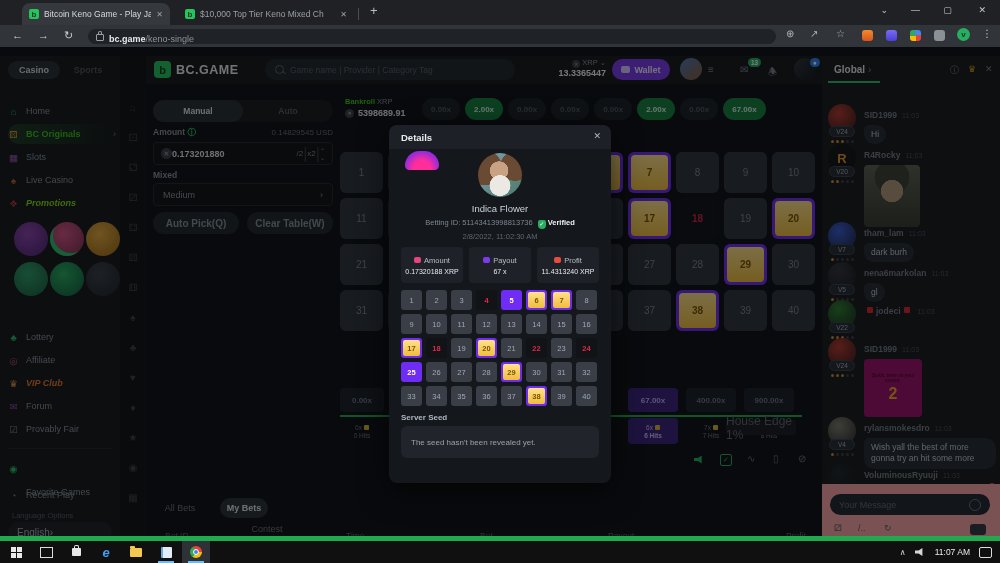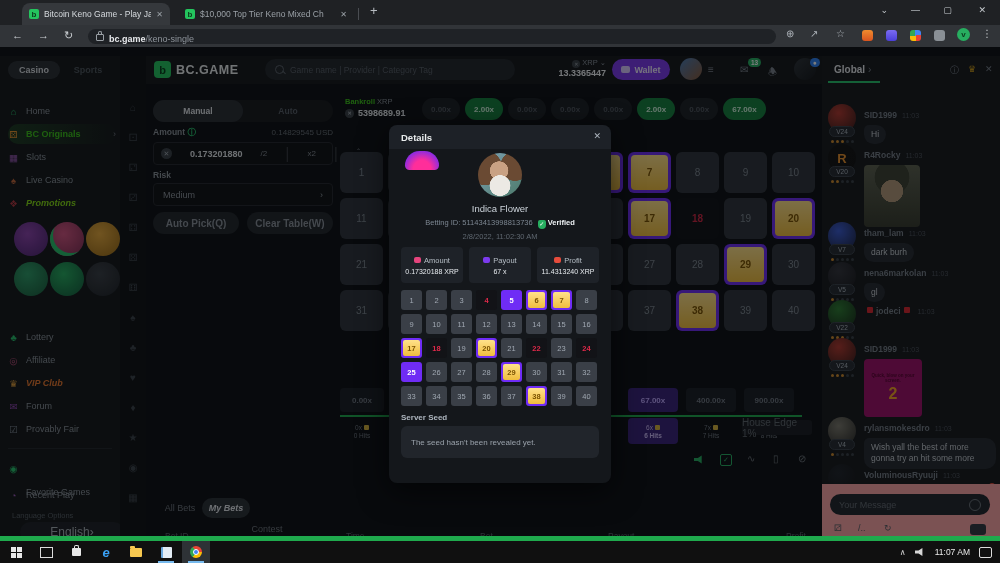--- a/index.html
+++ b/index.html
@@ -53,32 +53,32 @@
   .hico{position:absolute;top:8px;font-size:10px;color:#79818a}
   .badge{position:absolute;border-radius:6px;color:#fff;font-size:6.5px;font-weight:bold;padding:1px 3px}
   
   .sb{position:absolute;left:0;top:9px;width:120px;height:485px;background:#15181a}
   .sbtab{position:absolute;top:5px;height:18px;border-radius:9px;font-size:9px;font-weight:bold;display:flex;align-items:center;justify-content:center}
   .sb-item{position:absolute;left:8px;width:108px;height:20px;display:flex;align-items:center;gap:7px;font-size:9px;color:#8b929a}
   .sb-glyph{width:11px;text-align:center;font-size:9.5px;flex:none}
   .sb-active{background:linear-gradient(90deg,#1d3a22,#15181a);border-radius:10px}
   .promo{position:absolute;width:34px;height:34px;border-radius:50%}
   .caption{position:absolute;font-size:7.5px;color:#565d64}
-  .langpill{position:absolute;left:20px;width:104px;height:20px;background:#1e2126;border-radius:10px;display:flex;align-items:center;
-    justify-content:center;padding:0 9px;box-sizing:border-box;font-size:12px;color:#aab1b8}
+  .langpill{position:absolute;left:8px;width:104px;height:20px;background:#1e2126;border-radius:10px;display:flex;align-items:center;
+    justify-content:flex-start;padding:0 9px;box-sizing:border-box;font-size:10px;color:#aab1b8}
   
   .strip{position:absolute;left:120px;top:9px;width:26px;height:485px;background:#101214}
   .strip-ico{position:absolute;left:0;width:26px;text-align:center;font-size:10px;color:#3c434a}
   
   .gp-tabs{position:absolute;left:153px;top:53px;width:180px;height:22px;background:#17191d;border-radius:11px}
   .gp-tab{position:absolute;top:0;height:22px;display:flex;align-items:center;justify-content:center;font-size:8.5px;font-weight:bold}
   .gp-lbl{position:absolute;font-size:8.5px;color:#8b929a;font-weight:bold}
   .gp-sub{position:absolute;font-size:8px;color:#666d75}
   .gp-input{position:absolute;left:153px;top:95px;width:180px;height:23px;background:#0f1113;border:1px solid #24272c;border-radius:4px;
-    display:flex;align-items:center;padding:0 7px;box-sizing:border-box;gap:18px}
+    display:flex;align-items:center;padding:0 7px;box-sizing:border-box;gap:0}
   .coin{width:11px;height:11px;border-radius:50%;background:#3a4046;color:#9aa2aa;font-size:7px;display:flex;align-items:center;justify-content:center;flex:none}
   .gp-select{position:absolute;left:153px;top:136px;width:180px;height:23px;background:#0f1113;border:1px solid #24272c;border-radius:4px;
     display:flex;align-items:center;justify-content:space-between;padding:0 9px;box-sizing:border-box;font-size:9px;color:#8e959d}
   .gp-btn{position:absolute;top:165px;height:22px;border-radius:11px;background:#22262b;color:#8a9199;font-size:10px;font-weight:bold;
     display:flex;align-items:center;justify-content:center}
   .betbtn{position:absolute;left:153px;top:196px;width:180px;height:28px;border-radius:14px;
     background:linear-gradient(90deg,#1c8f41 50%,#23a34d 50%);color:#d8f4e1;font-size:9.5px;font-weight:bold;
     display:flex;align-items:center;justify-content:center}
   
   .bank-l{position:absolute;left:345px;top:50px;font-size:7.5px}
@@ -94,22 +94,22 @@
   .bcell.hit .in{width:100%;height:100%;border-radius:4px;background:linear-gradient(#ffe18a,#f0bd3e);color:#7a5200;font-weight:bold;
     display:flex;align-items:center;justify-content:center}
   .ppill{position:absolute;height:24px;border-radius:4px;background:#1b1e24;color:#6e7680;font-size:8px;font-weight:bold;
     display:flex;align-items:center;justify-content:center}
   .ppill.on{background:#3a2379;color:#bfa8ff}
   .hcell{position:absolute;height:26px;border-radius:4px;color:#6e7680;font-size:6.5px;display:flex;flex-direction:column;
     align-items:center;justify-content:center;gap:1px}
   .hcell.on{background:#3a2379;color:#cdbcf8}
   .ysq{display:inline-block;width:5px;height:5px;background:#d7b53e;border-radius:1px;margin-left:2px;vertical-align:middle}
   .gline{position:absolute;left:340px;top:368px;width:462px;height:2px;background:#1faa4d}
-  .hedge{position:absolute;left:742px;top:373px;width:70px;height:15px;background:#1a1d22;border-radius:3px;color:#5f666d;
-    font-size:10px;display:flex;align-items:center;justify-content:center}
+  .hedge{position:absolute;left:726px;top:373px;width:70px;height:15px;background:#1a1d22;border-radius:3px;color:#5f666d;
+    font-size:12px;display:flex;align-items:center;justify-content:center}
   .fico{position:absolute;top:406px;font-size:10px;color:#697077}
   .spk{position:absolute;top:408px;width:11px;height:9px;background:#27ae60;clip-path:polygon(0 33%,35% 33%,70% 5%,70% 95%,35% 67%,0 67%)}
   .fsq{position:absolute;top:407px;width:10px;height:10px;border:1.4px solid #27ae60;border-radius:2px;color:#27ae60;font-size:7px;
     display:flex;align-items:center;justify-content:center}
   .bettab{position:absolute;top:451px;height:20px;font-size:9px;color:#6e757d;display:flex;align-items:center;justify-content:center}
   .bettab.on{background:#2b3036;border-radius:10px;color:#e2e6ea;font-weight:bold}
   .th{position:absolute;top:484px;font-size:8.5px;color:#596069}
   
   .chat{position:absolute;left:822px;top:9px;width:178px;height:485px;background:#17191c}
   .chat-h{position:absolute;left:0;top:0;width:178px;height:27px}
@@ -360,21 +360,21 @@
     <div class="gp-sub" style="left:240px;top:81px;width:93px;text-align:right">0.14829545 USD</div>
     <div class="gp-input">
       <span class="coin">✕</span>
       <span style="font-size:9px;color:#dfe3e7;font-weight:bold;flex:1">0.173201880</span>
       <span style="font-size:8px;color:#81888f">/2</span>
       <span style="color:#33373c">|</span>
       <span style="font-size:8px;color:#81888f">x2</span>
       <span style="color:#33373c">|</span>
       <span style="font-size:6px;color:#81888f">⌃<br>⌄</span>
     </div>
-    <div class="gp-lbl" style="left:153px;top:123px">Risk</div>
+    <div class="gp-lbl" style="left:153px;top:123px">Mixed</div>
     <div class="gp-select">
       <span>Medium</span>
         <span>›</span>
     </div>
     <div class="gp-btn" style="left:153px;width:86px">Auto Pick(Q)</div>
     <div class="gp-btn" style="left:247px;width:86px">Clear Table(W)</div>
 
     <div class="bank-l">
       <span style="color:#3bc117;font-weight:bold">Bankroll</span>
       <span style="color:#868e96">XRP</span>
@@ -474,21 +474,21 @@
     <div class="hedge">House Edge 1%</div>
 
     <div class="spk" style="left:694px"></div>
     <div class="fsq" style="left:720px">✓</div>
     <div class="fico" style="left:747px">∿</div>
     <div class="fico" style="left:773px">▯</div>
     <div class="fico" style="left:798px">⊘</div>
 
     <div id="betTabs">
         <div class="bettab" style="left: 158px; width: 44px;">All Bets</div>
-        <div class="bettab on" style="left: 202px; width: 48px; font-style: italic;">My Bets</div>
+        <div class="bettab on" style="left: 220px; width: 48px;">My Bets</div>
         <div class="bettab" style="left: 245px; width: 44px; margin-top: 21px;">Contest</div>
       </div>
     <div id="tblHead">
         <div class="th" style="left: 165px;">Bet ID</div>
         <div class="th" style="left: 346px;">Time</div>
         <div class="th" style="left: 480px;">Bet</div>
         <div class="th" style="left: 608px;">Payout</div>
         <div class="th" style="left: 786px;">Profit</div>
       </div>
 

